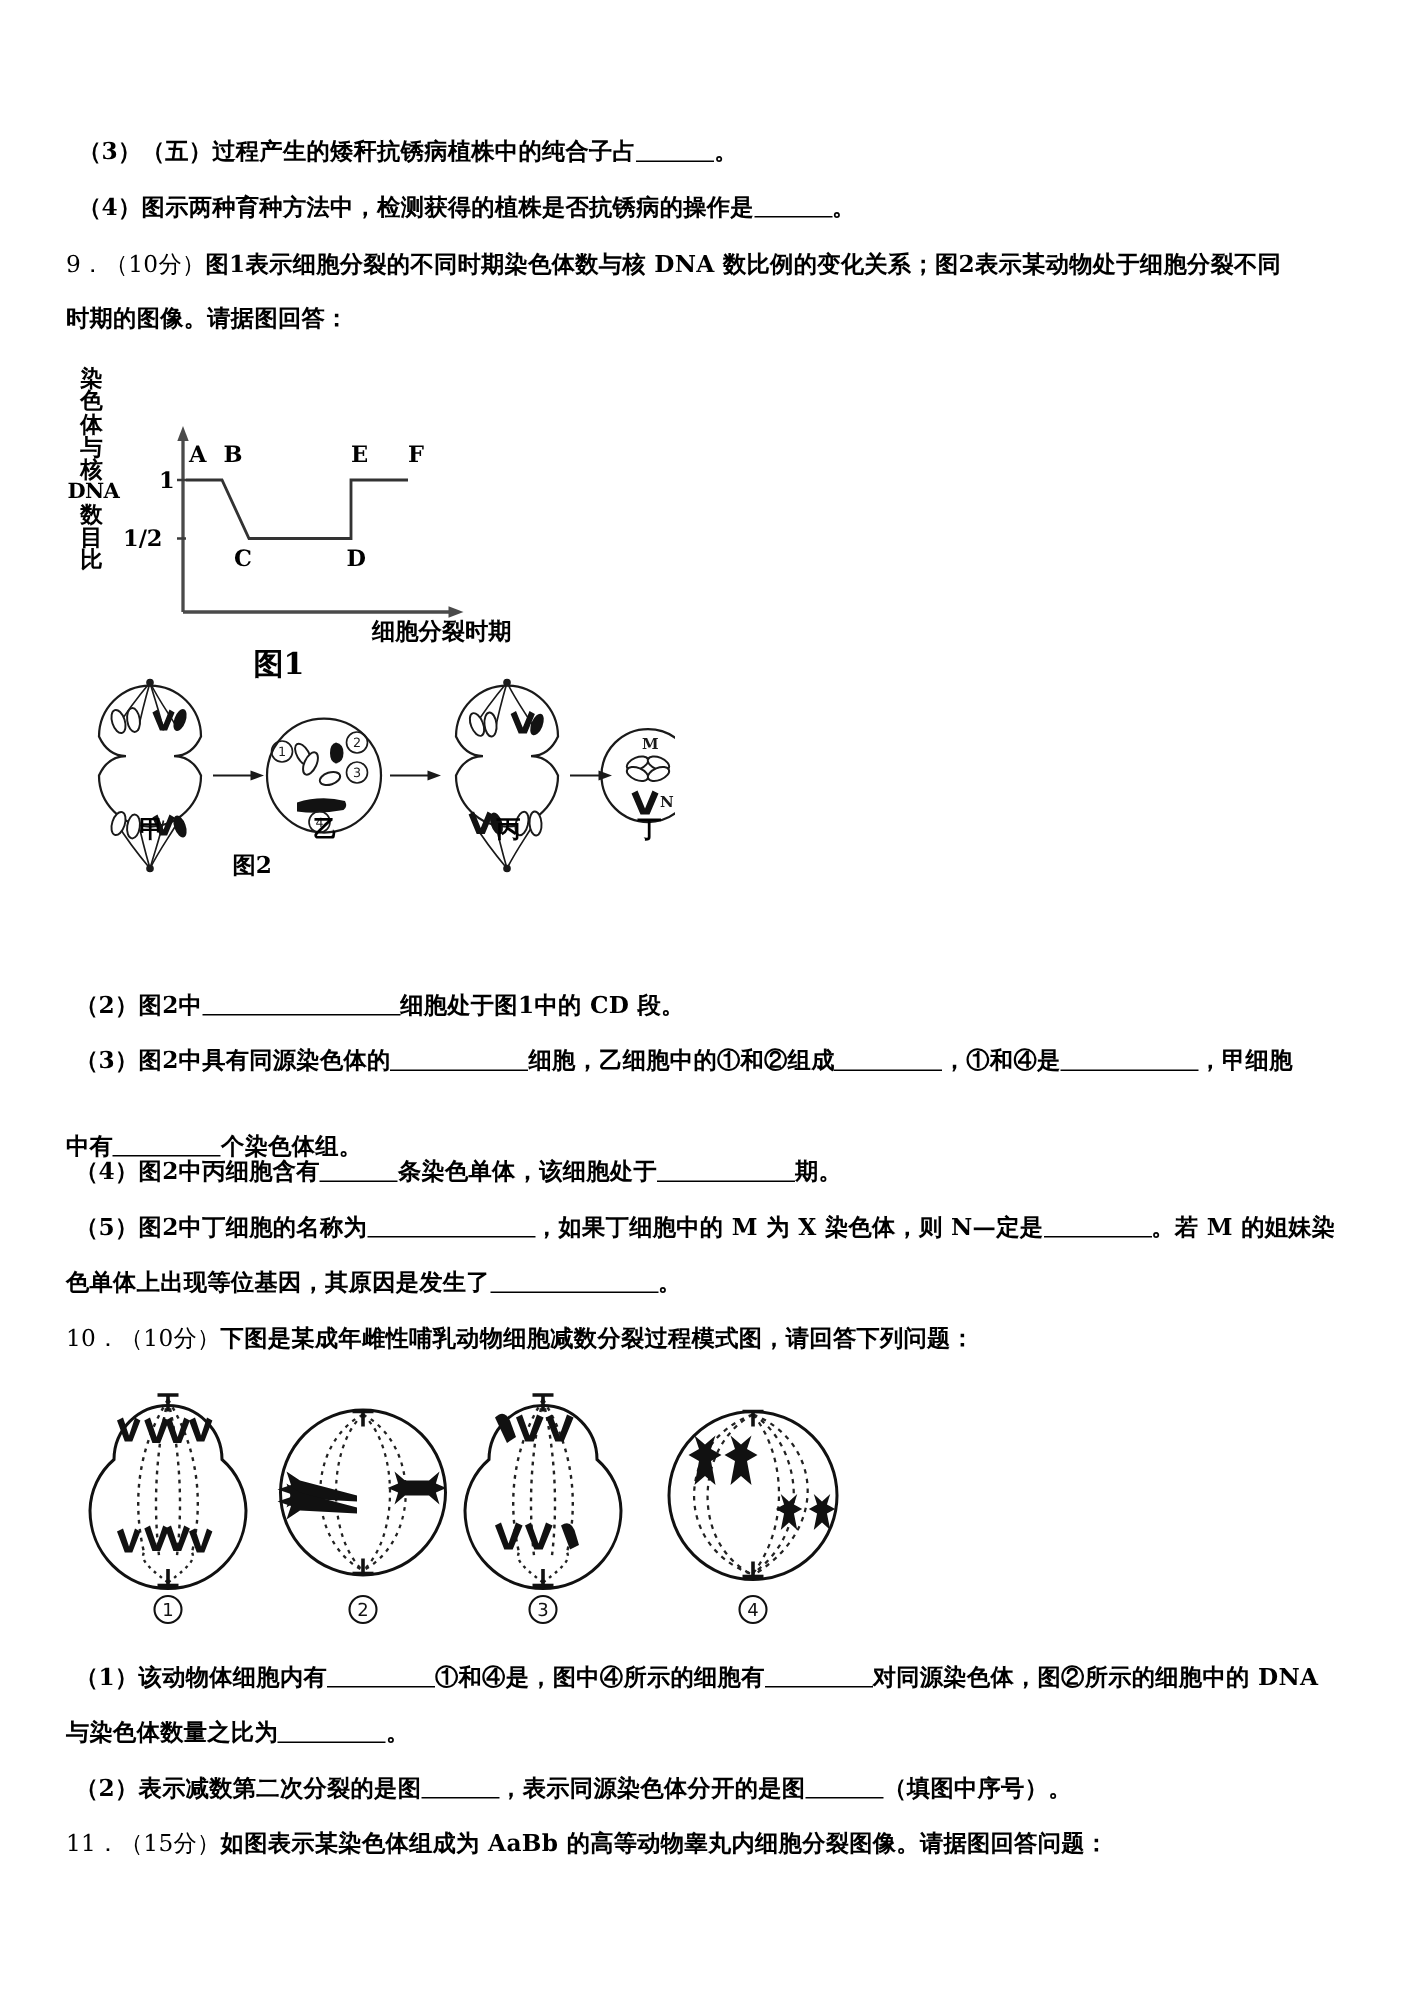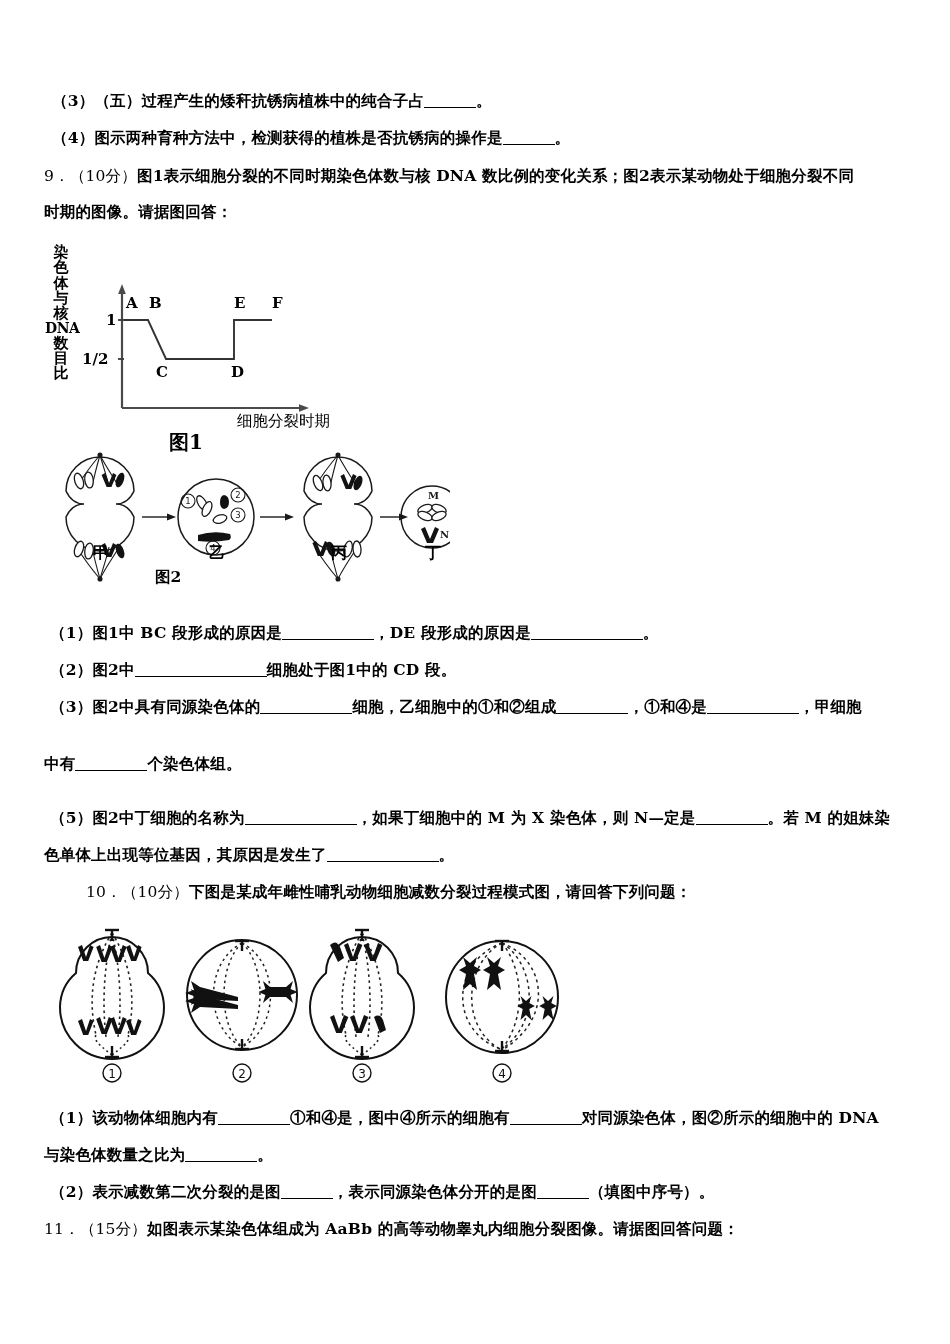--- a/index.html
+++ b/index.html
@@ -78,24 +78,24 @@
     font-family: "DejaVu Serif", "Liberation Serif", serif;
   }
   .fig1 .pt-label {
     position: absolute;
     font-size: 15px;
     font-weight: 700;
     font-family: "DejaVu Serif", "Liberation Serif", serif;
   }
   .fig1 .xlab {
     position: absolute;
-    left: 193px;
+    left: 204px;
     top: 168px;
     font-size: 15.5px;
-    font-weight: 400;
+    font-weight: 700;
     white-space: nowrap;
   }
   .fig1 .cap {
     position: absolute;
     left: 125px;
     top: 186px;
     font-size: 20px;
     font-weight: 700;
   }
 
@@ -327,46 +327,46 @@
       </g>
     </svg>
 
     <div class="cell-cap" style="left:30px; top:100px; width:42px;">甲</div>
     <div class="cell-cap" style="left:146px; top:100px; width:42px;">乙</div>
     <div class="cell-cap" style="left:268px; top:100px; width:42px;">丙</div>
     <div class="cell-cap" style="left:362px; top:100px; width:42px;">丁</div>
     <div class="cap">图2</div>
   </div>
 
-  <div class="q-line" style="left:50px; top:625px;">
-    <span>（1）图1中 BC 段形成的原因是</span><span class="blank b-lg"></span><span>，DE 段形成的原因是</span><span class="blank b-xl"></span><span>。</span>
-  </div>
 
   <div class="q-line" style="left:50px; top:662px;">
     <span>（2）图2中</span><span class="blank b-xxl"></span><span>细胞处于图1中的 CD 段。</span>
   </div>
 
   <div class="q-line" style="left:50px; top:699px;">
     <span>（3）图2中具有同源染色体的</span><span class="blank b-lg"></span><span>细胞，乙细胞中的①和②组成</span><span class="blank b-md"></span><span>，①和④是</span><span class="blank b-lg"></span><span>，甲细胞</span>
   </div>
 
   <div class="q-line" style="left:44px; top:736px;margin-top:20px;">
     <span>中有</span><span class="blank b-md"></span><span>个染色体组。</span>
   </div>
 
+  <div class="q-line" style="left:50px; top:773px;">
+    <span>（4）图2中丙细胞含有</span><span class="blank b-sm"></span><span>条染色单体，该细胞处于</span><span class="blank b-lg"></span><span>期。</span>
+  </div>
 
   <div class="q-line" style="left:50px; top:810px;">
     <span>（5）图2中丁细胞的名称为</span><span class="blank b-xl"></span><span>，如果丁细胞中的 M 为 X 染色体，则 N—定是</span><span class="blank b-md"></span><span>。若 M 的姐妹染</span>
   </div>
 
   <div class="q-line" style="left:44px; top:847px;">
     <span>色单体上出现等位基因，其原因是发生了</span><span class="blank b-xl"></span><span>。</span>
   </div>
 
-  <div class="q-line" style="left:44px; top:884px; font-weight:400;margin-left:42px;">
+  <div class="q-line" style="left:44px; top:884px; font-weight:400;">
     <span>10．</span><span>（10分）</span><span style="font-weight:700;">下图是某成年雌性哺乳动物细胞减数分裂过程模式图，请回答下列问题：</span>
   </div>
 
   <div class="fig3">
     <svg width="520" height="175" viewBox="0 0 520 175">
       <g stroke="#111111" fill="none" stroke-width="2">
 
         <g>
           <path d="M8,92 a52,52 0 1,0 104,0 a46,46 0 0,0 -16,-34 a30,30 0 1,0 -72,0 a46,46 0 0,0 -16,34 Z"></path>
         </g>

